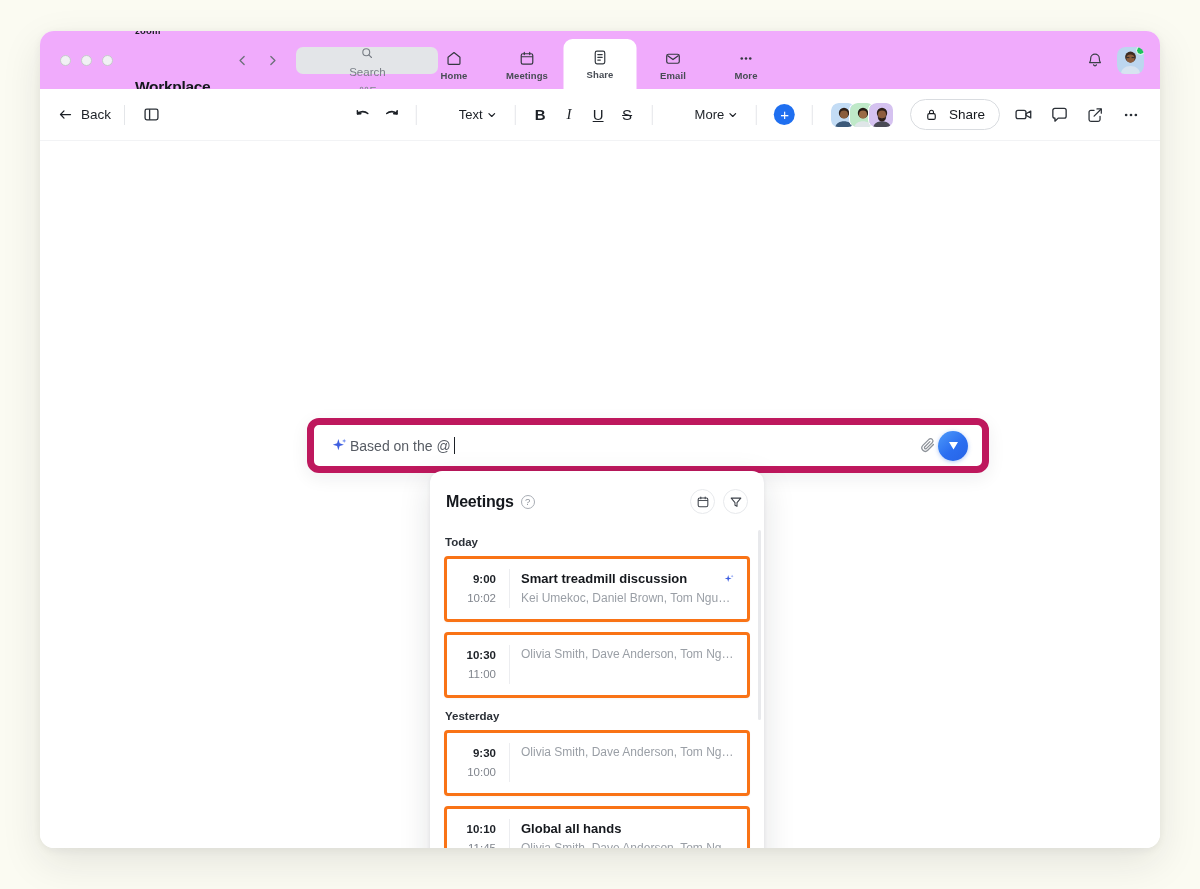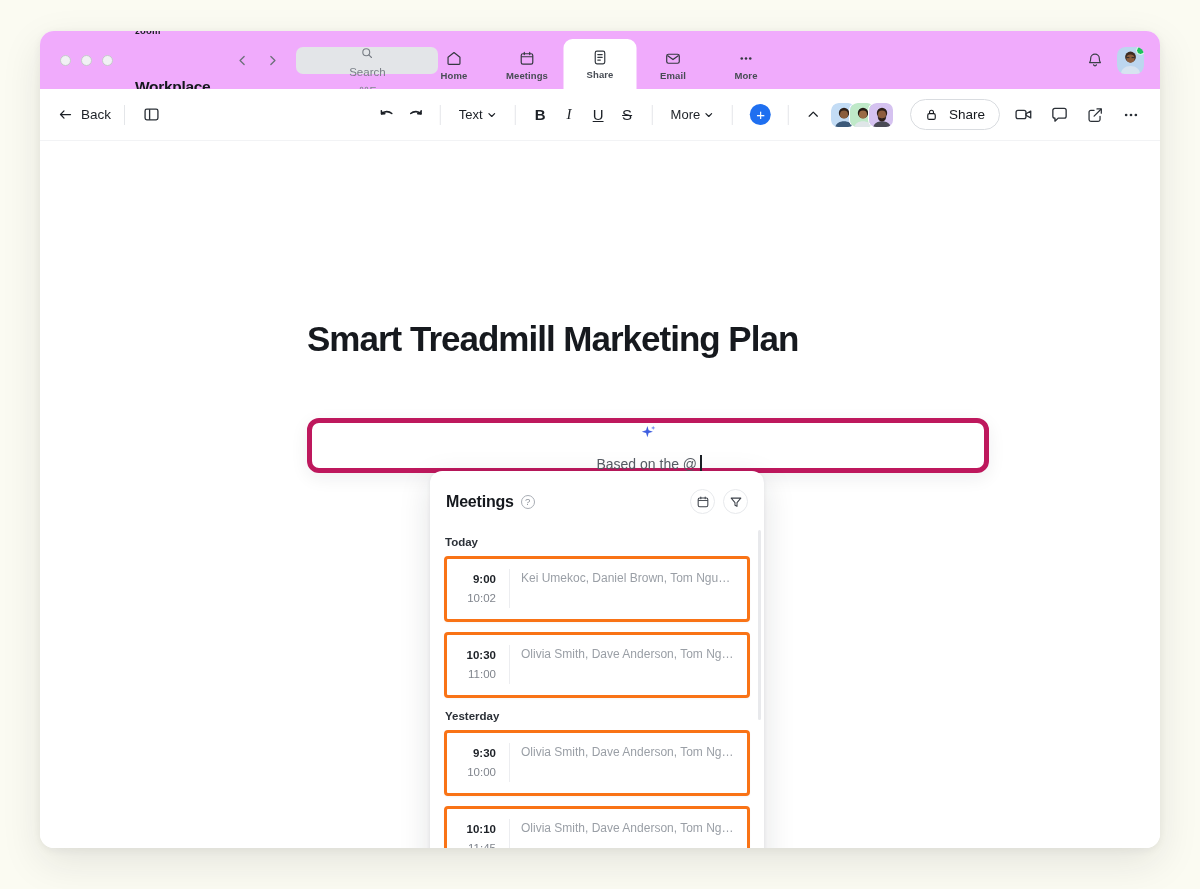--- a/index.html
+++ b/index.html
@@ -115,20 +115,21 @@
   .tb-center .sep { width: 1px; height: 20px; background: #e4e6e9; margin: 0 9px; }
   .fmt {
     min-width: 27px; height: 27px; padding: 0 4px; display: flex;
     align-items: center; justify-content: center; cursor: pointer;
     color: #1c2026; font-size: 15px; border-radius: 5px;
   }
   .dropbtn {
     display: flex; align-items: center; gap: 4px; padding: 0 7px;
     height: 27px; font-size: 13px; color: #1c2026; cursor: pointer;
     border-radius: 5px;
+    margin-left: 24px;
   }
   .plusbtn {
     width: 21px; height: 21px; border-radius: 50%; background: #1f6ff0;
     color: #fff; display: flex; align-items: center; justify-content: center;
     font-size: 15px; line-height: 1; cursor: pointer; margin: 0 6px;
   }
 
   .tb-end { margin-left: auto; display: flex; align-items: center; gap: 10px; }
   .avstack { display: flex; }
   .avstack .av {
@@ -148,23 +149,23 @@
     flex: 1; background: #fff; position: relative; overflow: hidden;
   }
   .doctitle {
     position: absolute; left: 267px; top: 178px;
     font-size: 35px; font-weight: 700; color: #16191e; letter-spacing: -1px;
   }
 
   
   .aibar {
     position: absolute; left: 267px; top: 277px; width: 682px; height: 55px;
-    background: #fff; border: 5px solid #be185d; border-radius: 12px;
+    background: #fff; border: 7px solid #be185d; border-radius: 12px;
     box-shadow: 0 5px 18px rgba(28,32,40,.07);
-    display: flex; align-items: center; padding: 0 14px 0 16px; gap: 12px; flex-direction: column;
+    display: flex; align-items: center; padding: 0 14px 0 16px; 
   }
   .aibar .txt {
     flex: 1; font-size: 14px; color: #575c64; display: flex; align-items: center;
   }
   .caret {
     display: inline-block; width: 1.5px; height: 17px; background: #1c2026;
     margin-left: 3px;
   }
   .clipbtn { color: #8d9299; cursor: pointer; display: flex; }
   .sendbtn {
@@ -488,21 +489,20 @@
             <circle cx="4.6" cy="10" r="1.5"></circle>
             <circle cx="10" cy="10" r="1.5"></circle>
             <circle cx="15.4" cy="10" r="1.5"></circle>
           </svg>
       </span>
     </div>
   </div>
 
   <div class="docbody">
 
-    <div class="doctitle">Smart Treadmill Marketing Plan</div>
 
     <div class="aibar">
       <span>
         <svg width="20" height="20" viewBox="0 0 22 22">
           <path d="M9.2 3.4 L10.6 8.1 L15.3 9.5 L10.6 10.9 L9.2 15.6 L7.8 10.9 L3.1 9.5 L7.8 8.1 Z" fill="#3f5fe0"></path>
           <path d="M15.6 3.0 L16.2 4.8 L18 5.4 L16.2 6.0 L15.6 7.8 L15.0 6.0 L13.2 5.4 L15.0 4.8 Z" fill="#6f8cf0"></path>
         </svg>
       </span>
       <span class="txt">
         <span>Based on the @</span>
@@ -545,20 +545,29 @@
 
         <div class="daylbl">Today</div>
 
         <div class="mitem">
           <div class="mtimes">
             <div class="t1">9:00</div>
             <div class="t2">10:02</div>
           </div>
           <div class="mdivide"></div>
           <div class="mmain">
+            <div class="mname">
+              <span>Smart treadmill discussion</span>
+              <span class="sp">
+                <svg width="13" height="13" viewBox="0 0 18 18">
+                    <path d="M7.2 2.8 L8.3 6.5 L12 7.6 L8.3 8.7 L7.2 12.4 L6.1 8.7 L2.4 7.6 L6.1 6.5 Z" fill="#3f5fe0"></path>
+                    <path d="M12.6 2.4 L13.1 3.9 L14.6 4.4 L13.1 4.9 L12.6 6.4 L12.1 4.9 L10.6 4.4 L12.1 3.9 Z" fill="#7b95f2"></path>
+                  </svg>
+              </span>
+            </div>
             <div class="mppl">Kei Umekoc, Daniel Brown, Tom Nguyen...</div>
           </div>
         </div>
 
         <div class="mitem">
           <div class="mtimes">
             <div class="t1">10:30</div>
             <div class="t2">11:00</div>
           </div>
           <div class="mdivide"></div>
@@ -580,20 +589,23 @@
           </div>
         </div>
 
         <div class="mitem">
           <div class="mtimes">
             <div class="t1">10:10</div>
             <div class="t2">11:45</div>
           </div>
           <div class="mdivide"></div>
           <div class="mmain">
+            <div class="mname">
+              <span>Global all hands</span>
+            </div>
             <div class="mppl">Olivia Smith, Dave Anderson, Tom Nguyen...</div>
           </div>
         </div>
 
       </div>
     </div>
 
   </div>
 </div>
 

